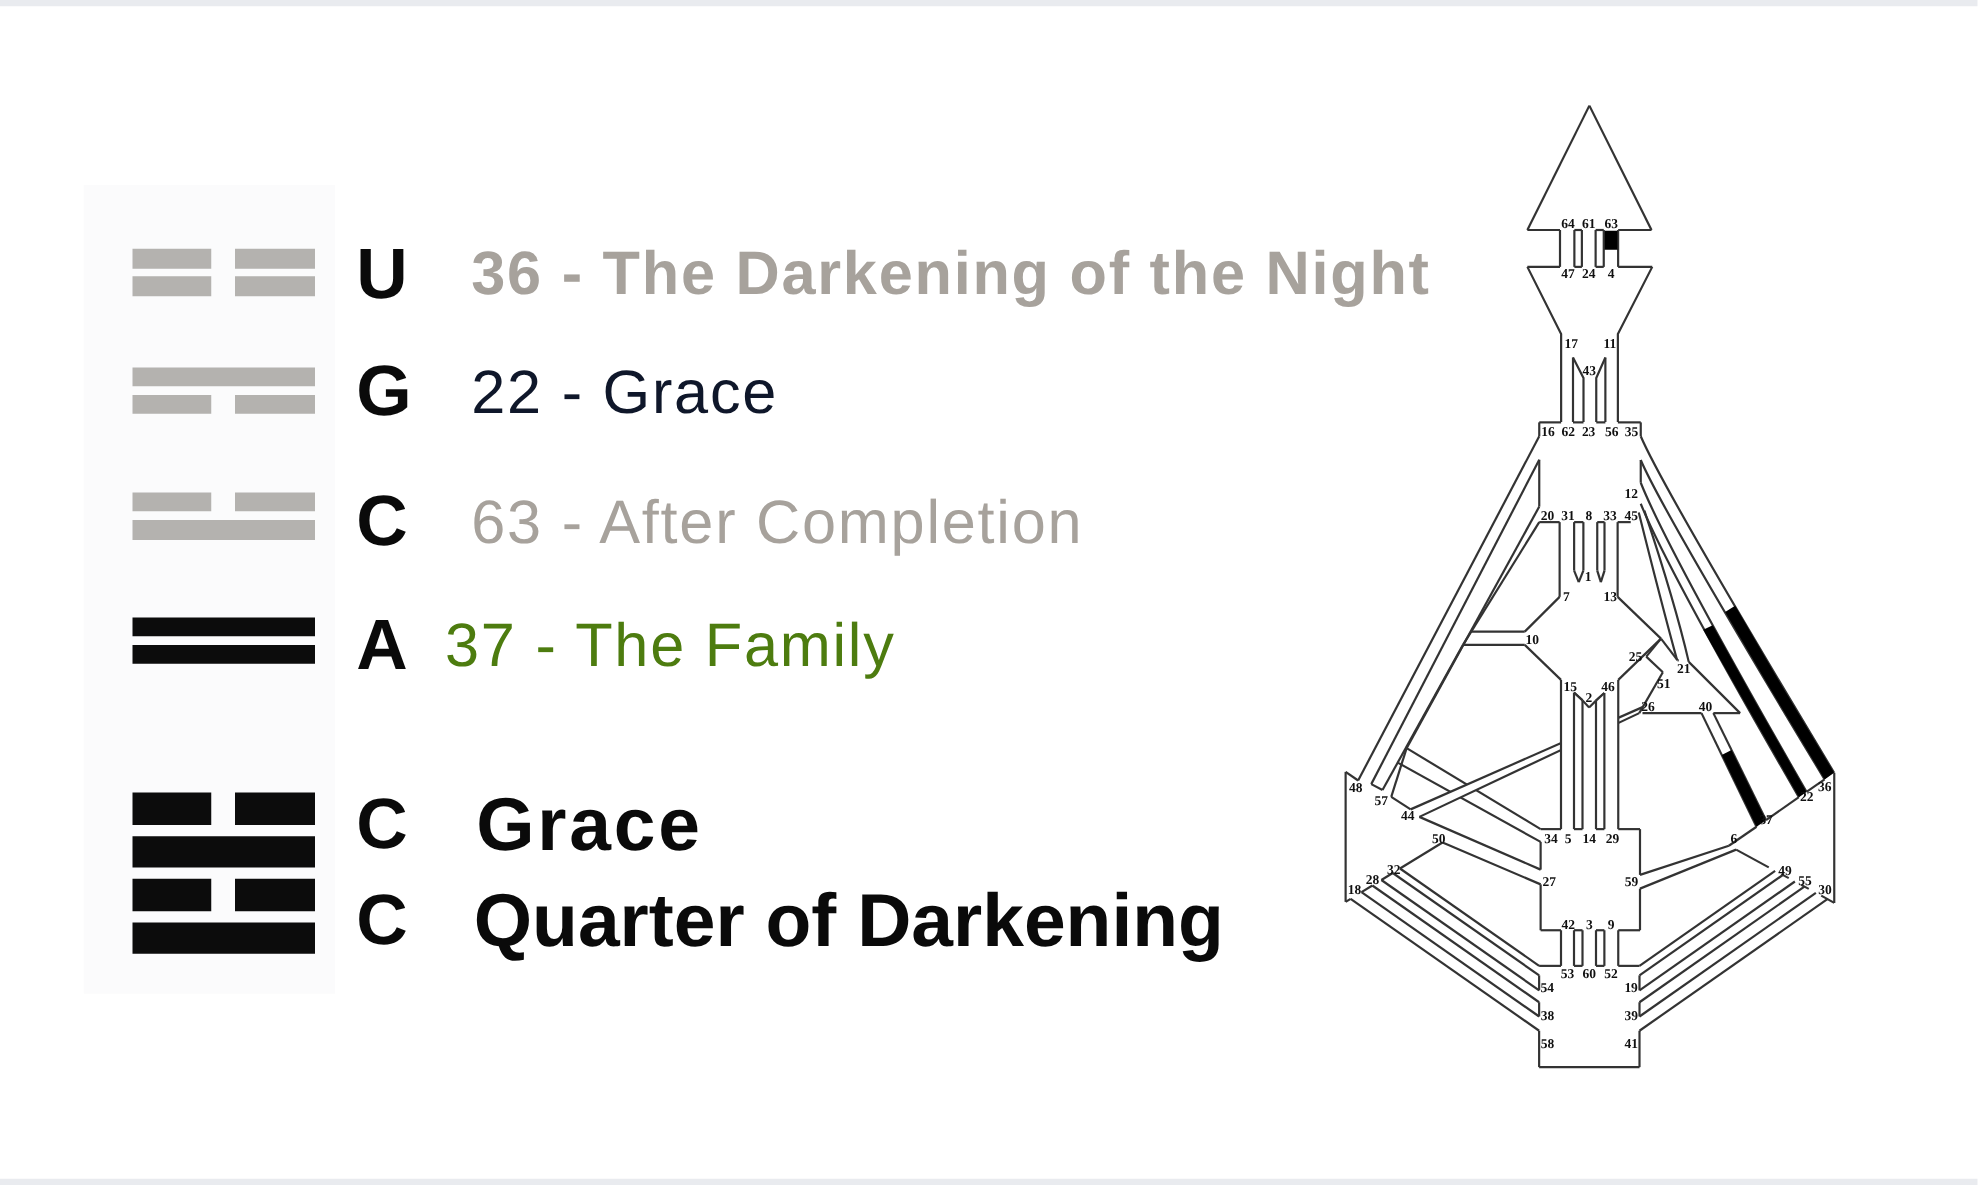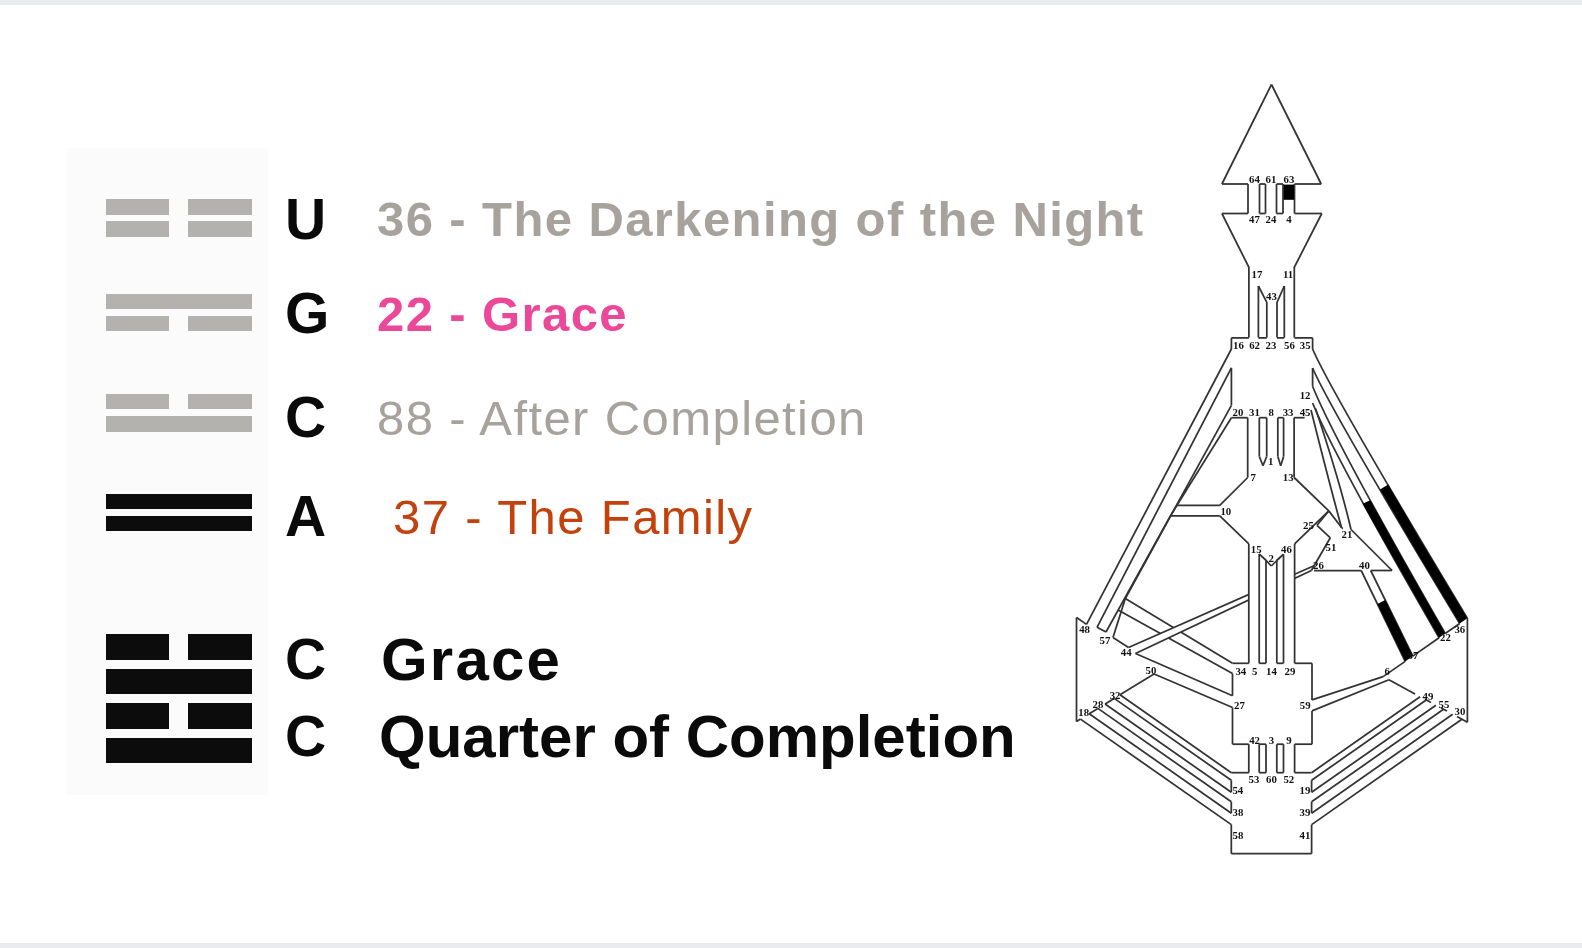--- a/index.html
+++ b/index.html
@@ -19,29 +19,29 @@
 <div style="position:absolute;left:106px;top:515.5px;width:145.5px;height:15.5px;background:#0c0c0c"></div>
 <div style="position:absolute;left:106px;top:634px;width:63px;height:25.5px;background:#0c0c0c"></div>
 <div style="position:absolute;left:187.5px;top:634px;width:64px;height:25.5px;background:#0c0c0c"></div>
 <div style="position:absolute;left:106px;top:668.5px;width:145.5px;height:25.5px;background:#0c0c0c"></div>
 <div style="position:absolute;left:106px;top:703px;width:63px;height:25.5px;background:#0c0c0c"></div>
 <div style="position:absolute;left:187.5px;top:703px;width:64px;height:25.5px;background:#0c0c0c"></div>
 <div style="position:absolute;left:106px;top:737.5px;width:145.5px;height:25.5px;background:#0c0c0c"></div>
 <div style="position:absolute;left:285px;top:190.5px;font-family:'Liberation Sans',sans-serif;font-weight:bold;font-size:57px;line-height:1;color:#0a0a0a">U</div>
 <div style="position:absolute;left:377px;top:194.8px;font-family:'Liberation Sans',sans-serif;font-weight:bold;font-size:49px;line-height:1;letter-spacing:1.4px;color:#a7a29c;white-space:nowrap">36 - The Darkening of the Night</div>
 <div style="position:absolute;left:285px;top:284.5px;font-family:'Liberation Sans',sans-serif;font-weight:bold;font-size:57px;line-height:1;color:#0a0a0a">G</div>
-<div style="position:absolute;left:377px;top:289.5px;font-family:'Liberation Sans',sans-serif;font-weight:bold;font-size:49px;line-height:1;letter-spacing:1.4px;color:#ec4899;white-space:nowrap">22 - Grace</div>
+<div style="position:absolute;left:377px;top:289.5px;font-family:'Liberation Sans',sans-serif;font-weight:normal;font-size:49px;line-height:1;letter-spacing:1.4px;color:#0f172a;white-space:nowrap">22 - Grace</div>
 <div style="position:absolute;left:285px;top:388.5px;font-family:'Liberation Sans',sans-serif;font-weight:bold;font-size:57px;line-height:1;color:#0a0a0a">C</div>
-<div style="position:absolute;left:377px;top:393.5px;font-family:'Liberation Sans',sans-serif;font-weight:normal;font-size:49px;line-height:1;letter-spacing:1.4px;color:#a7a29c;white-space:nowrap">88 - After Completion</div>
+<div style="position:absolute;left:377px;top:393.5px;font-family:'Liberation Sans',sans-serif;font-weight:normal;font-size:49px;line-height:1;letter-spacing:1.4px;color:#a7a29c;white-space:nowrap">63 - After Completion</div>
 <div style="position:absolute;left:285px;top:487.5px;font-family:'Liberation Sans',sans-serif;font-weight:bold;font-size:57px;line-height:1;color:#0a0a0a">A</div>
-<div style="position:absolute;left:393px;top:492.8px;font-family:'Liberation Sans',sans-serif;font-weight:normal;font-size:49px;line-height:1;letter-spacing:1.4px;color:#c2410c;white-space:nowrap">37 - The Family</div>
+<div style="position:absolute;left:356px;top:492.8px;font-family:'Liberation Sans',sans-serif;font-weight:normal;font-size:49px;line-height:1;letter-spacing:1.4px;color:#4d7c0f;white-space:nowrap">37 - The Family</div>
 <div style="position:absolute;left:285px;top:630.5px;font-family:'Liberation Sans',sans-serif;font-weight:bold;font-size:57px;line-height:1;color:#0a0a0a">C</div>
 <div style="position:absolute;left:381px;top:630px;font-family:'Liberation Sans',sans-serif;font-weight:bold;font-size:60px;line-height:1;letter-spacing:2.2px;color:#0a0a0a;white-space:nowrap">Grace</div>
 <div style="position:absolute;left:285px;top:708.3px;font-family:'Liberation Sans',sans-serif;font-weight:bold;font-size:57px;line-height:1;color:#0a0a0a">C</div>
-<div style="position:absolute;left:379px;top:707.4px;font-family:'Liberation Sans',sans-serif;font-weight:bold;font-size:60px;line-height:1;letter-spacing:0px;color:#0a0a0a;white-space:nowrap">Quarter of Completion</div>
+<div style="position:absolute;left:379px;top:707.4px;font-family:'Liberation Sans',sans-serif;font-weight:bold;font-size:60px;line-height:1;letter-spacing:0px;color:#0a0a0a;white-space:nowrap">Quarter of Darkening</div>
 <svg width="1582" height="948" viewBox="0 0 1582 948" xmlns="http://www.w3.org/2000/svg" style="position:absolute;left:0;top:0">
 <g>
       <path d="M1271.5,84.5 L1221.9,184.0" fill="none" stroke="#333333" stroke-width="1.75"></path>
       <path d="M1271.5,84.5 L1321.2,184.0" fill="none" stroke="#333333" stroke-width="1.75"></path>
       <line x1="1221.9" y1="184.0" x2="1248.0" y2="184.0" stroke="#333333" stroke-width="1.75"></line>
       <line x1="1259.5" y1="184.0" x2="1265.5" y2="184.0" stroke="#333333" stroke-width="1.75"></line>
       <line x1="1276.5" y1="184.0" x2="1283.0" y2="184.0" stroke="#333333" stroke-width="1.75"></line>
       <line x1="1294.5" y1="184.0" x2="1321.2" y2="184.0" stroke="#333333" stroke-width="1.75"></line>
     </g>
 <g>

